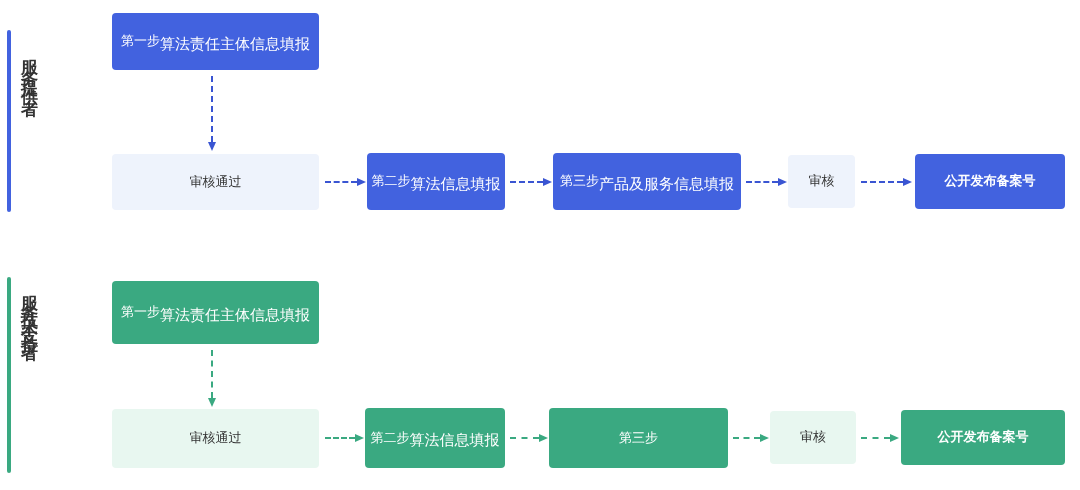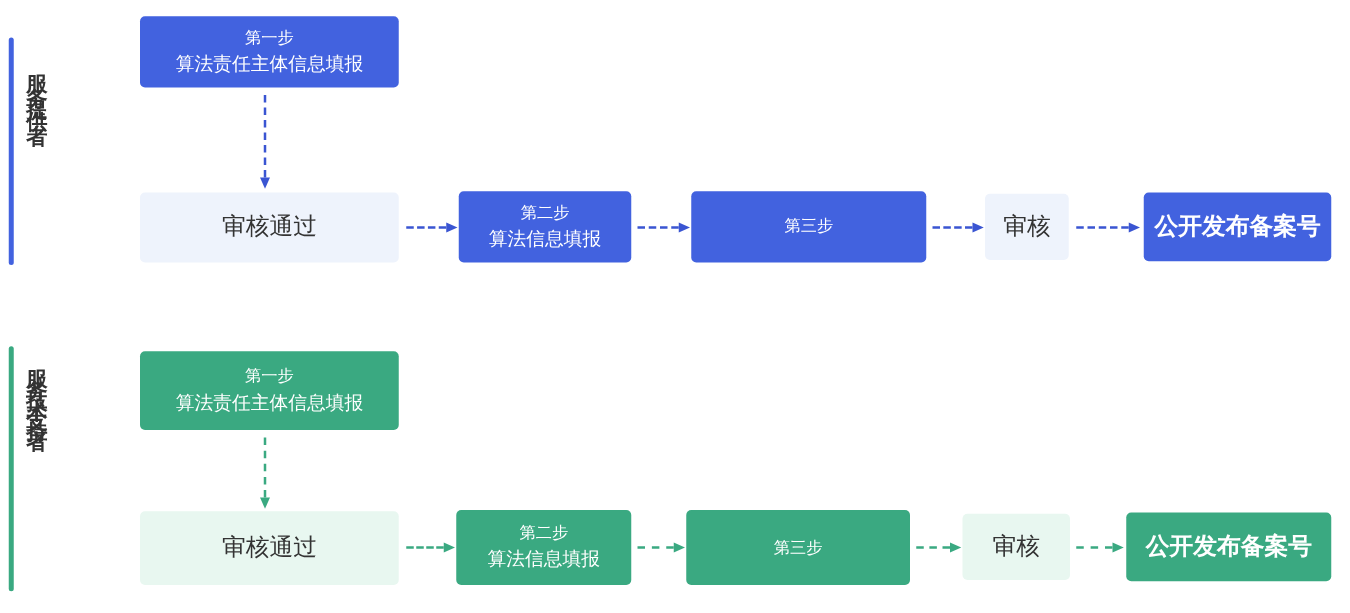--- a/index.html
+++ b/index.html
@@ -17,27 +17,27 @@
   
   .lane-label{
     position:absolute;
     writing-mode:vertical-rl;text-orientation:upright;
     font-weight:bold;color:#333;font-size:17px;letter-spacing:10px;
     white-space:nowrap;
   }
 
   
   .box{
-    position:absolute;display:flex;flex-direction:column;
+    position:absolute;display:flex;flex-direction:row;
     align-items:center;justify-content:center;
     border-radius:4px;text-align:center;line-height:1.25;
   }
   .box .line1{font-size:13px;}
   .box .line2{font-size:15px;font-weight:normal;margin-top:5px;}
-  .box .single{font-size:19px;}
+  .box .single{font-size:13px;}
   .box.solid-blue{background:#4262df;color:#ffffff;}
   .box.light-blue{background:#eef3fc;color:#333333;}
   .box.solid-green{background:#3aa981;color:#ffffff;}
   .box.light-green{background:#e8f7f0;color:#333333;}
   .box.solid-blue .single,.box.solid-green .single{font-weight:bold;}
 
   
   .harrow{position:absolute;height:0;border-top:2px dashed;}
   .harrow::after{
     content:'';position:absolute;right:-9px;top:-5px;
@@ -76,20 +76,21 @@
 
   <div class="box solid-blue" style="left:367px;top:153px;width:138px;height:57px;">
     <div class="line1">第二步</div>
     <div class="line2">算法信息填报</div>
   </div>
 
   <div class="harrow arrow-blue" style="left:510px;top:181px;width:33px;"></div>
 
   <div class="box solid-blue" style="left:553px;top:153px;width:188px;height:57px;">
     <div class="line1">第三步</div>
+    <div class="line2">产品及服务信息填报</div>
   </div>
 
   <div class="harrow arrow-blue" style="left:746px;top:181px;width:32px;"></div>
 
   <div class="box light-blue" style="left:788px;top:155px;width:67px;height:53px;">
     <div class="single">审核</div>
   </div>
 
   <div class="harrow arrow-blue" style="left:861px;top:181px;width:42px;"></div>
 

